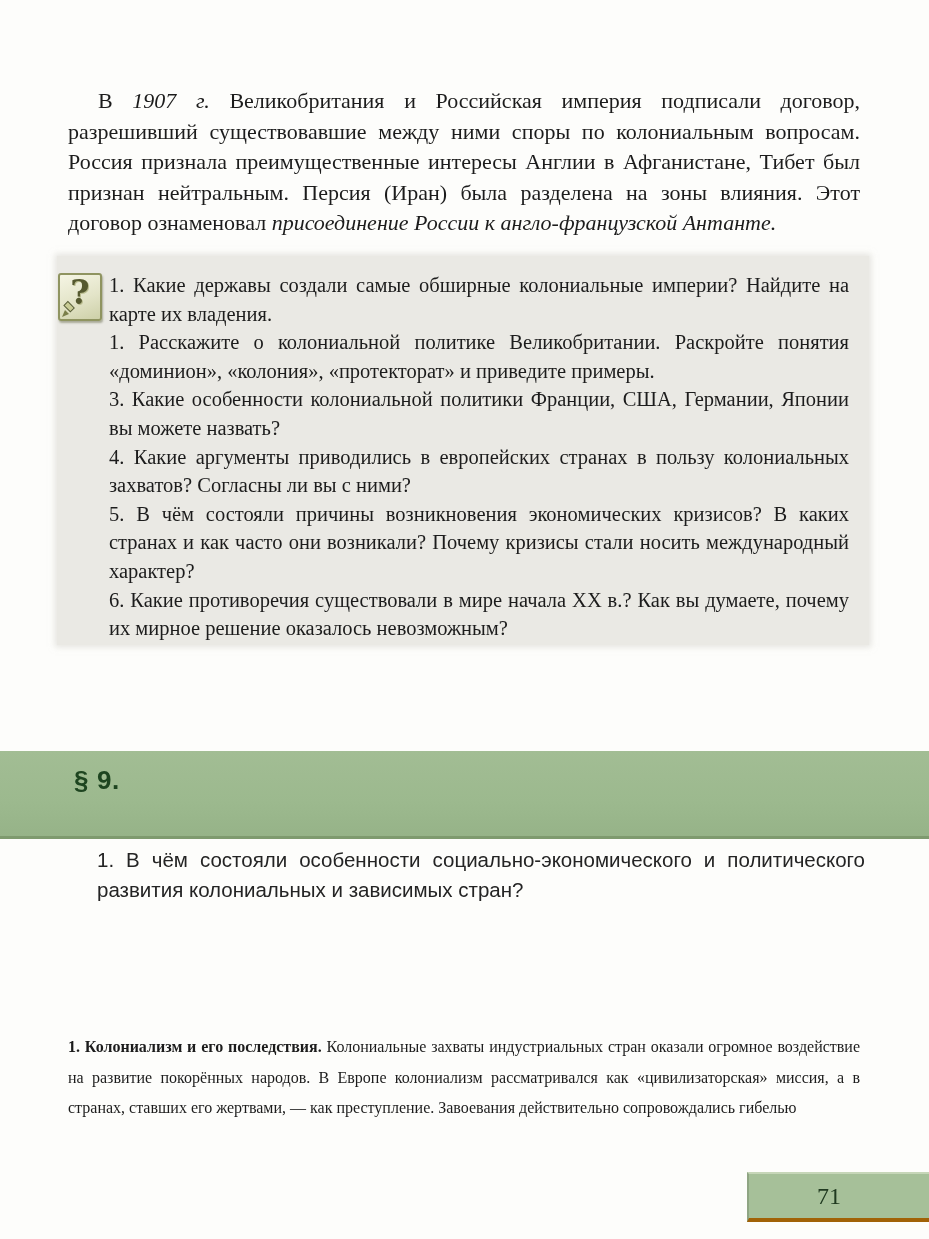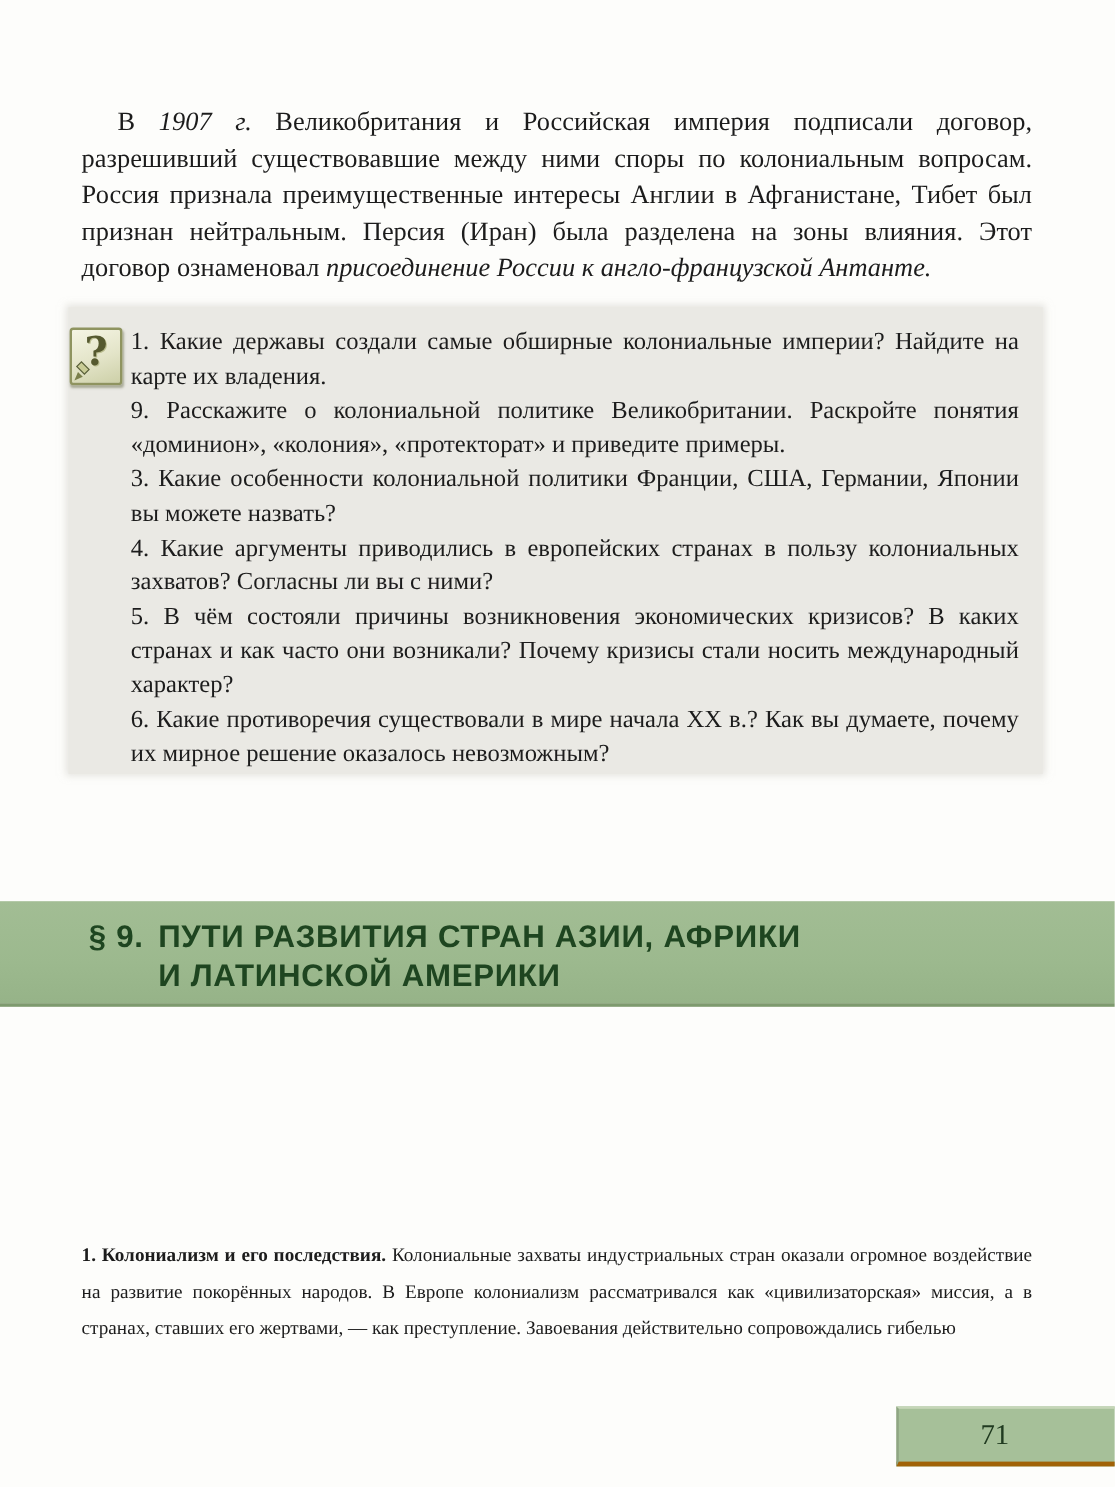--- a/index.html
+++ b/index.html
@@ -128,39 +128,36 @@
   <div class="qblock">
     <div class="q-icon">
       <span class="q-icon-glyph">?</span>
       <svg width="18" height="18" viewBox="0 0 18 18">
         <path d="M1 17 L4 10 L8 14 Z" fill="#7a7f4a"></path>
         <rect x="5.2" y="2.2" width="5.5" height="9" transform="rotate(-45 8 6.5)" fill="#c9cc96" stroke="#5a603a" stroke-width="1"></rect>
       </svg>
     </div>
     <div class="qblock-text">
       <p>1. Какие державы создали самые обширные колониальные империи? Найдите на карте их владения.</p>
-      <p>9. Расскажите о колониальной политике Великобритании. Раскройте понятия «доминион», «колония», «протекторат» и приведите примеры.</p>
+      <p>1. Расскажите о колониальной политике Великобритании. Раскройте понятия «доминион», «колония», «протекторат» и приведите примеры.</p>
       <p>3. Какие особенности колониальной политики Франции, США, Германии, Японии вы можете назвать?</p>
       <p>4. Какие аргументы приводились в европейских странах в пользу колониальных захватов? Согласны ли вы с ними?</p>
       <p>5. В чём состояли причины возникновения экономических кризисов? В каких странах и как часто они возникали? Почему кризисы стали носить международный характер?</p>
       <p>6. Какие противоречия существовали в мире начала XX в.? Как вы думаете, почему их мирное решение оказалось невозможным?</p>
     </div>
   </div>
 
   <div class="band">
     <div class="band-inner">
       <span class="band-marker">§ 9.</span>
-      <span class="band-title">
-        <span>ПУТИ РАЗВИТИЯ СТРАН АЗИИ, АФРИКИ</span><br>
-        <span>И ЛАТИНСКОЙ АМЕРИКИ</span>
-      </span>
     </div>
   </div>
 
   <div class="sans-questions">
+    <p>1. В чём состояли особенности социально-экономического и политического развития колониальных и зависимых стран?</p>
   </div>
 
   <p class="bodypara"><span class="bold">1. Колониализм и его последствия.</span><span> Колониальные захваты индустриальных стран оказали огромное воздействие на развитие покорённых народов. В Европе колониализм рассматривался как «цивилизаторская» миссия, а в странах, ставших его жертвами, — как преступление. Завоевания действительно сопровождались гибелью</span></p>
 
   <div class="pagebox">
     <span class="pagenum">71</span>
   </div>
 
 </div>
 

